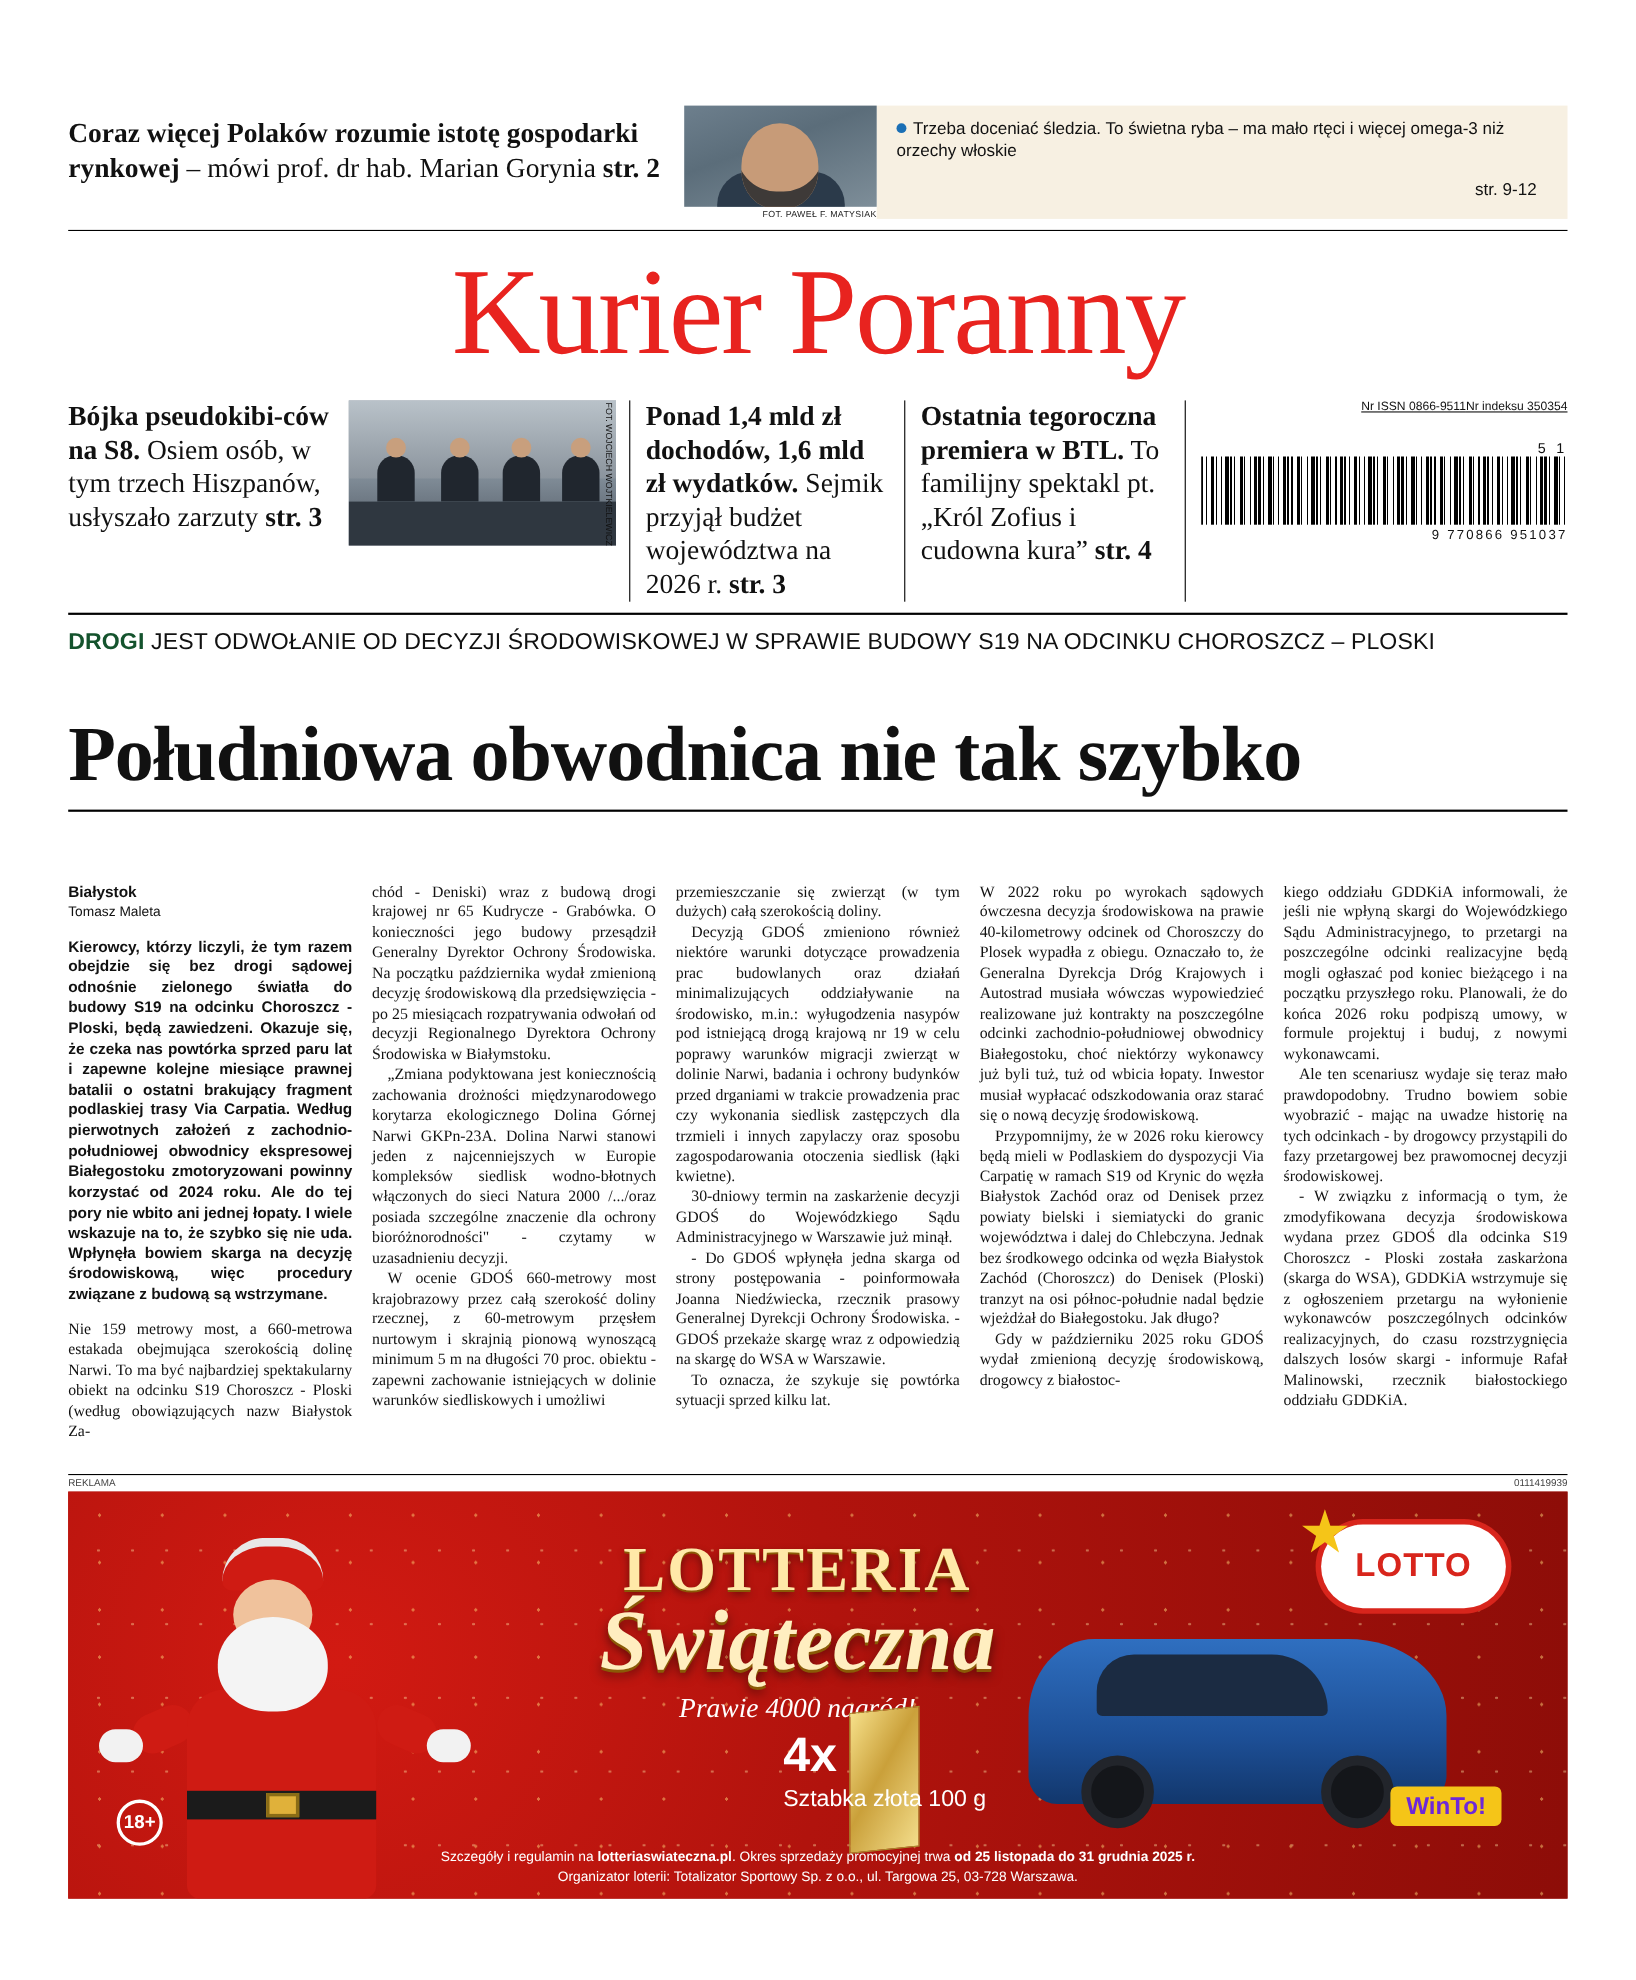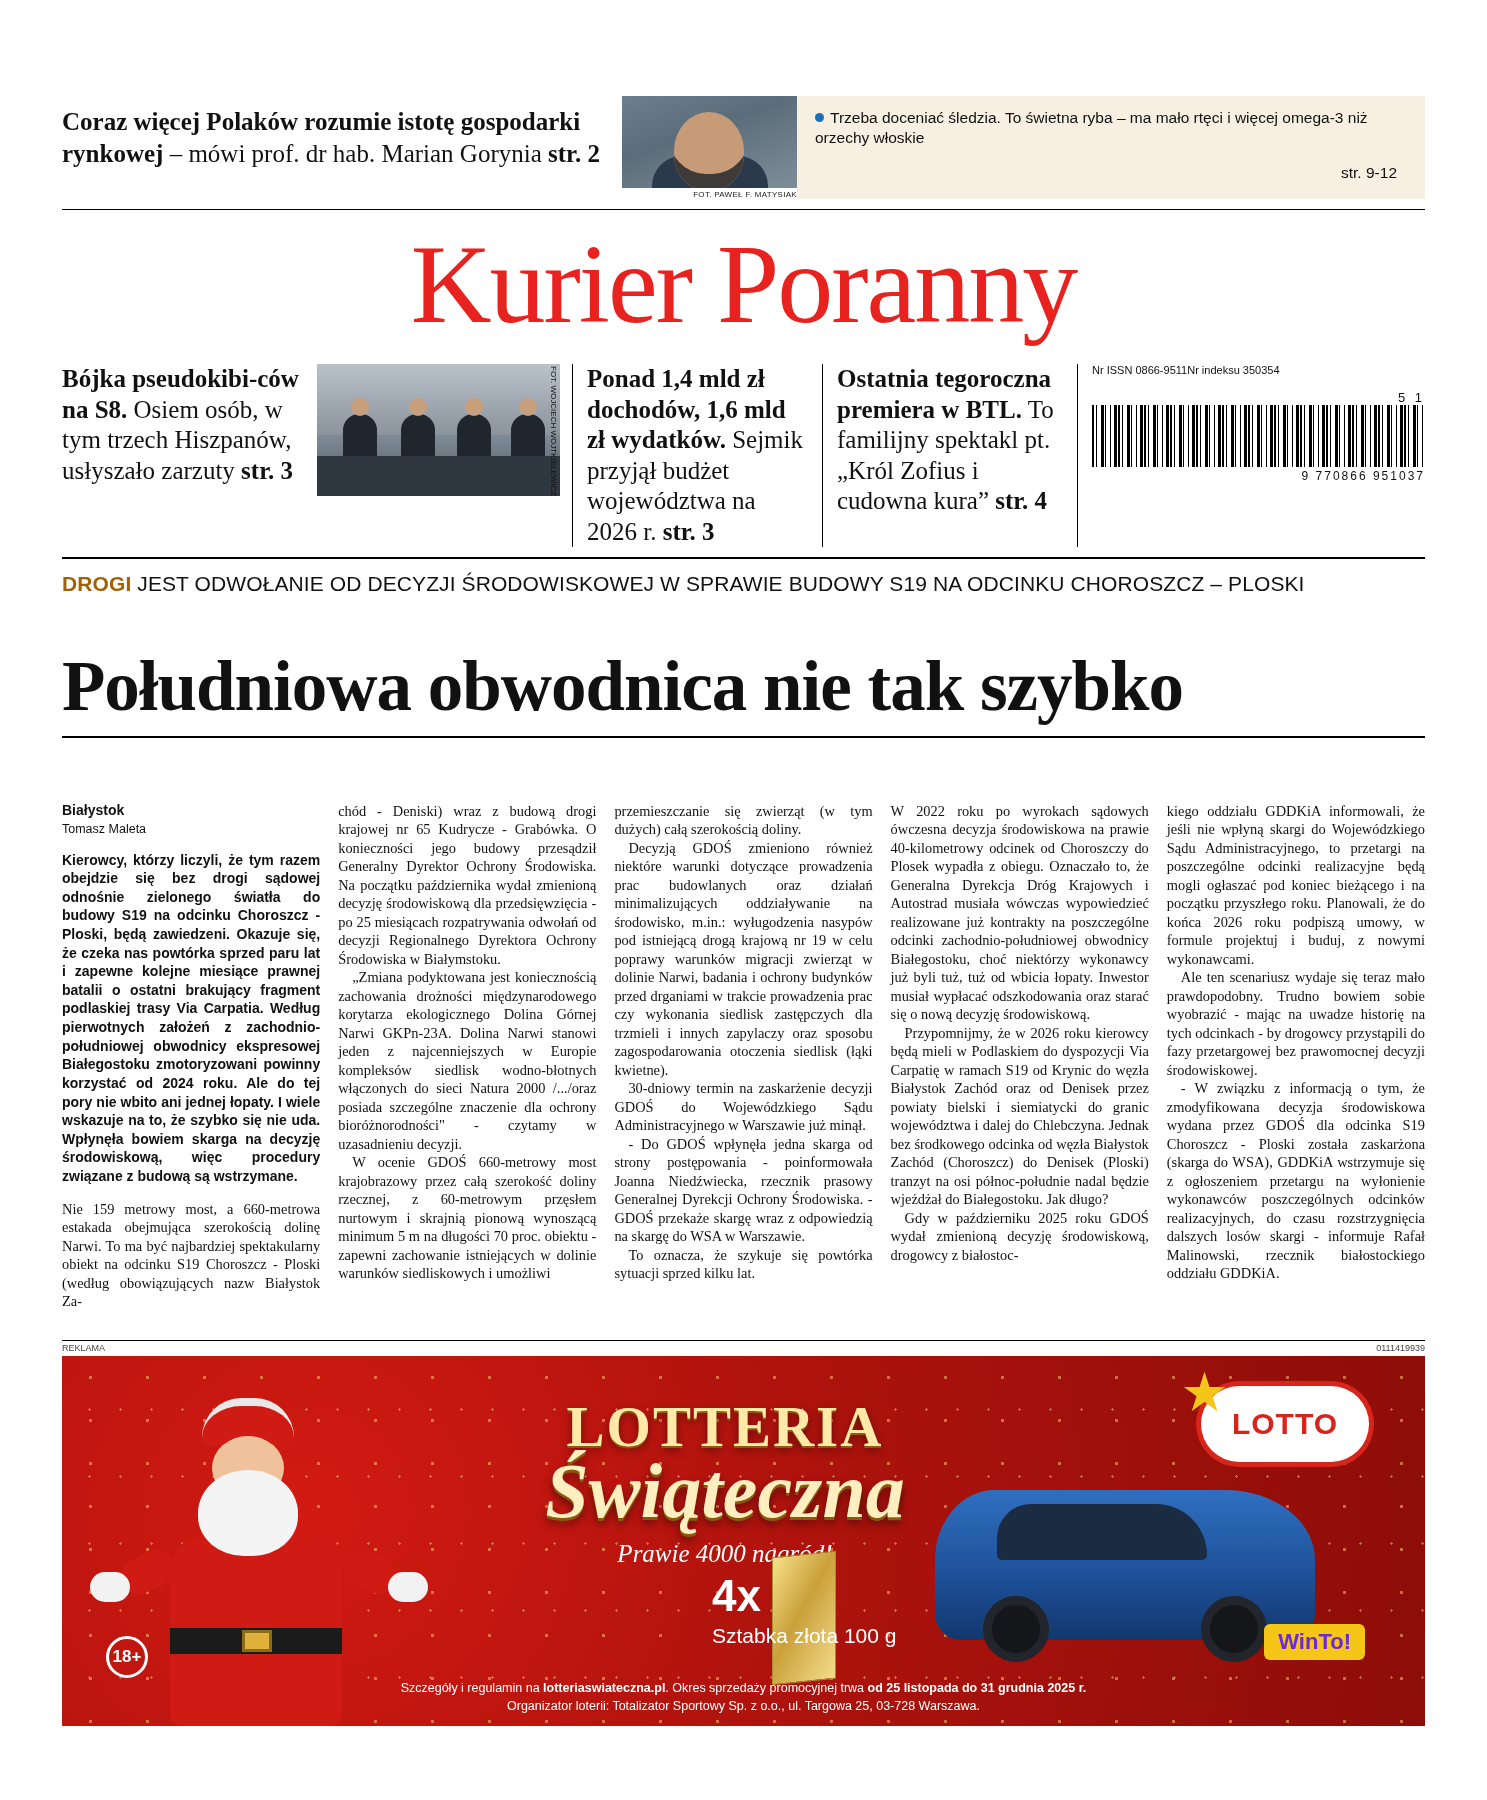--- a/index.html
+++ b/index.html
@@ -186,21 +186,21 @@
   }
   .t2 { flex: 0 0 250px; padding: 0 14px 0 0; border-left: 1px solid #000; padding-left: 14px; }
   .t3 { flex: 0 0 255px; padding: 0 14px 0 14px; border-left: 1px solid #000; }
   .t-barcode {
     flex: 1 1 auto;
     padding-left: 14px;
     border-left: 1px solid #000;
     font-family: "Liberation Sans", sans-serif;
     font-size: 11px;
   }
-  .issn-row { display: flex; justify-content: flex-start; margin-bottom: 14px; }
+  .issn-row { display: flex; justify-content: flex-end; margin-bottom: 24px; text-decoration: underline; }
   .barcode-wrap { text-align: right; }
   .barcode {
     height: 62px;
     width: 100%;
     background-image: repeating-linear-gradient(90deg,
       #000 0 2px, #fff 2px 4px, #000 4px 5px, #fff 5px 9px,
       #000 9px 12px, #fff 12px 13px, #000 13px 14px, #fff 14px 18px,
       #000 18px 19px, #fff 19px 22px, #000 22px 25px, #fff 25px 26px);
   }
   .barcode-num {
@@ -211,21 +211,21 @@
   }
   .barcode-side { font-size: 13px; text-align: right; letter-spacing: 3px; }
 
   
   .kicker {
     font-family: "Liberation Sans", sans-serif;
     font-size: 21px;
     letter-spacing: .1px;
     padding: 13px 0 6px;
   }
-  .kicker .drogi { color: #a16207; font-weight: bold; }
+  .kicker .drogi { color: #14532d; font-weight: bold; }
   .headline {
     font-family: "Liberation Serif", serif;
     font-weight: bold;
     font-size: 71px;
     line-height: 1.02;
     letter-spacing: -1px;
     padding-bottom: 14px;
     border-bottom: 2px solid #000;
   }
 

